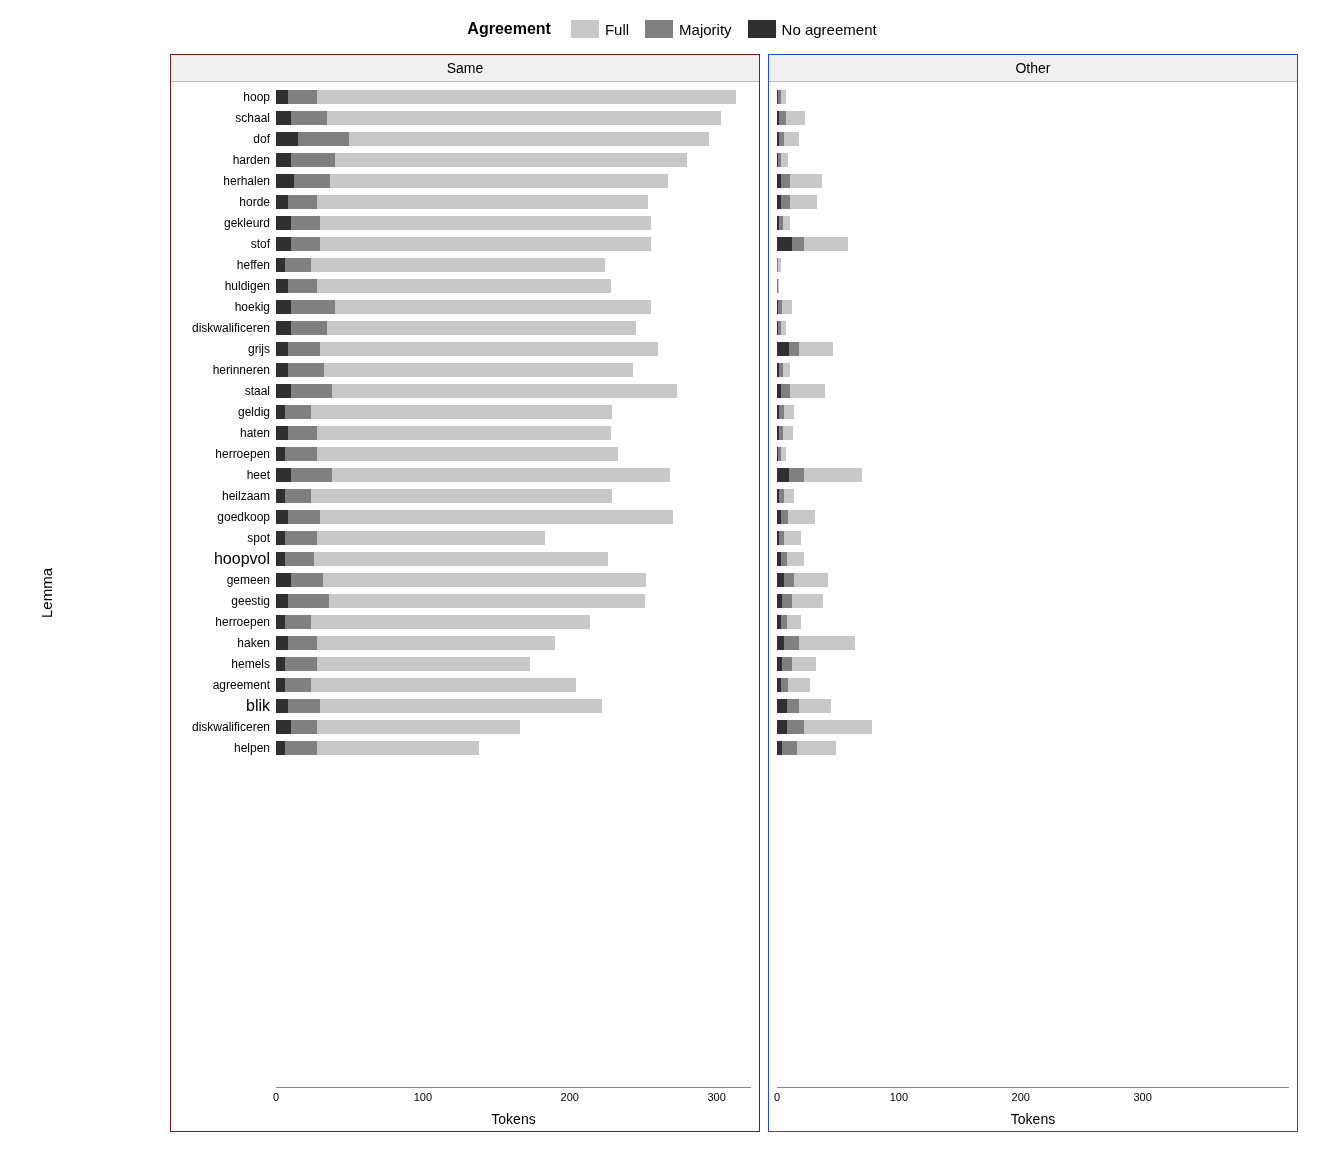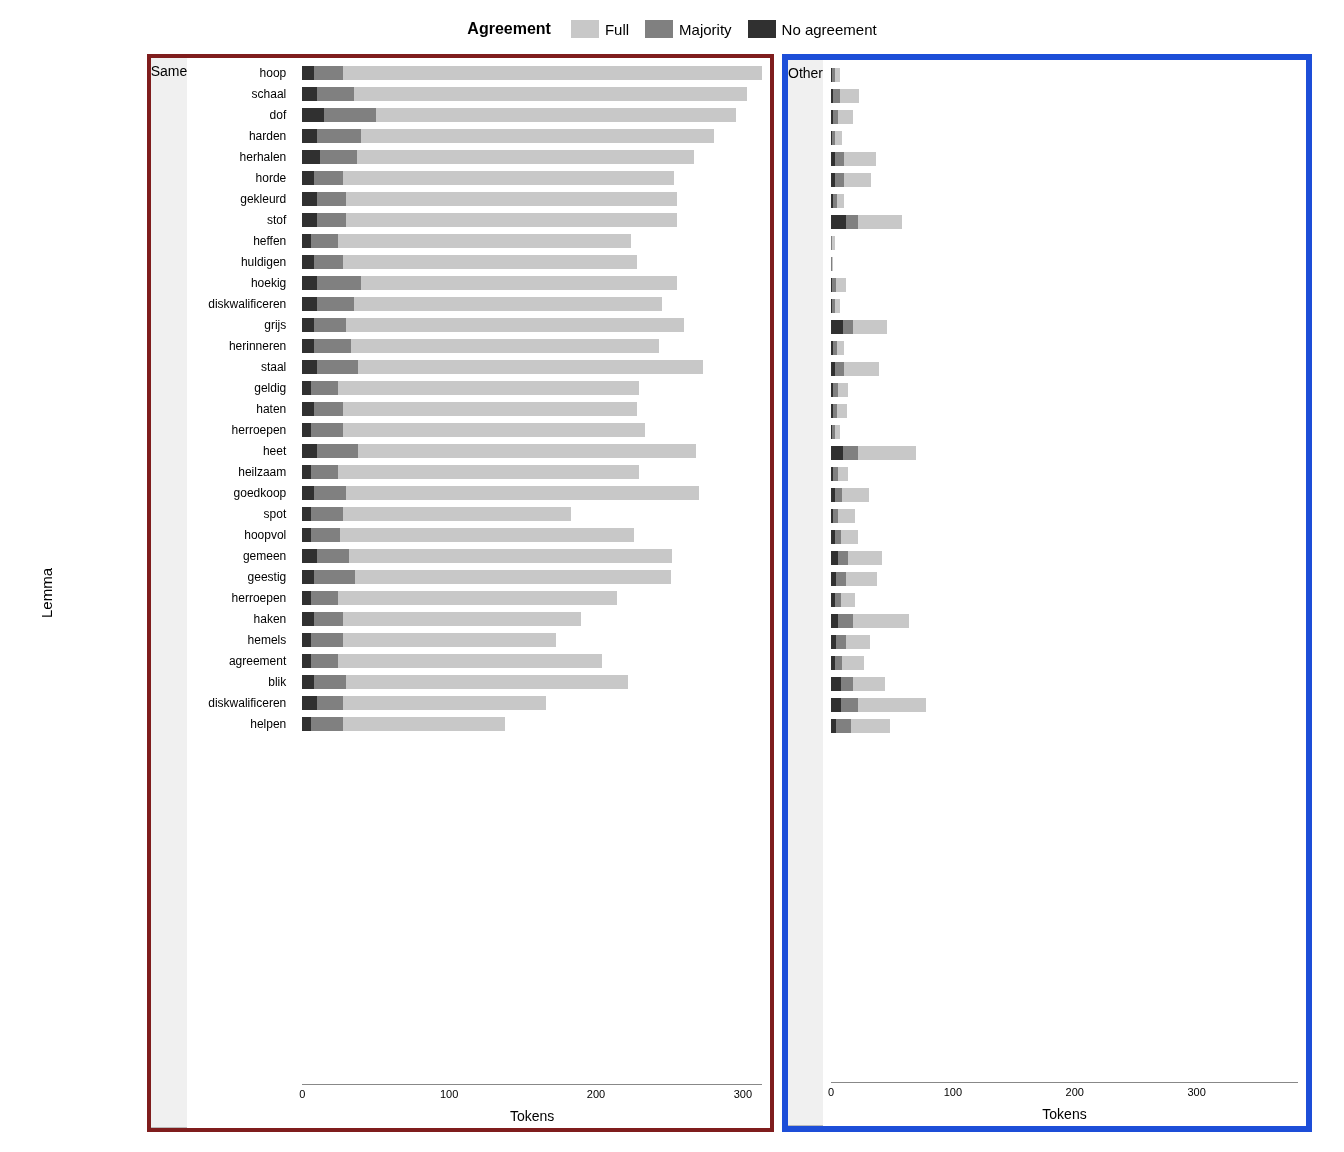--- a/index.html
+++ b/index.html
@@ -50,25 +50,25 @@
   <div style="writing-mode:vertical-rl;transform:rotate(180deg);font-size:15px;display:flex;align-items:center;justify-content:center;width:28px;">
     <span>Lemma</span>
   </div>
 
   <div style="display:flex;flex-direction:column;justify-content:space-between;padding-bottom:44px;padding-top:36px;font-size:12px;text-align:right;width:110px;">
   </div>
 
   <div style="display:flex;flex-direction:column;flex:1;">
     <div style="display:flex;flex-direction:row;gap:8px;flex:1;">
 
-      <div style="flex:0 0 590px;border:4px solid #7f1d1d;display:flex;flex-direction:row;">
+      <div style="flex:0 0 590px;border:1px solid #7f1d1d;display:flex;flex-direction:column;">
         <div style="background:#f0f0f0;text-align:center;font-size:14px;padding:5px 0;border-bottom:1px solid #bbb;">
           <span>Same</span>
         </div>
-        <div style="display:flex;flex-direction:row;flex:1;padding:6px 8px 0 0;gap:10px;">
+        <div style="display:flex;flex-direction:row;flex:1;padding:6px 8px 0 0;">
 
           <div id="same-labels" style="display:flex;flex-direction:column;gap:3px;padding:0 6px 44px 4px;font-size:12px;text-align:right;min-width:105px;">
           <div style="height: 18px; display: flex; align-items: center; justify-content: flex-end; font-size: 12px;">hoop</div>
               <div style="height: 18px; display: flex; align-items: center; justify-content: flex-end; font-size: 12px;">schaal</div>
               <div style="height: 18px; display: flex; align-items: center; justify-content: flex-end; font-size: 12px;">dof</div>
               <div style="height: 18px; display: flex; align-items: center; justify-content: flex-end; font-size: 12px;">harden</div>
               <div style="height: 18px; display: flex; align-items: center; justify-content: flex-end; font-size: 12px;">herhalen</div>
               <div style="height: 18px; display: flex; align-items: center; justify-content: flex-end; font-size: 12px;">horde</div>
               <div style="height: 18px; display: flex; align-items: center; justify-content: flex-end; font-size: 12px;">gekleurd</div>
               <div style="height: 18px; display: flex; align-items: center; justify-content: flex-end; font-size: 12px;">stof</div>
@@ -79,28 +79,28 @@
               <div style="height: 18px; display: flex; align-items: center; justify-content: flex-end; font-size: 12px;">grijs</div>
               <div style="height: 18px; display: flex; align-items: center; justify-content: flex-end; font-size: 12px;">herinneren</div>
               <div style="height: 18px; display: flex; align-items: center; justify-content: flex-end; font-size: 12px;">staal</div>
               <div style="height: 18px; display: flex; align-items: center; justify-content: flex-end; font-size: 12px;">geldig</div>
               <div style="height: 18px; display: flex; align-items: center; justify-content: flex-end; font-size: 12px;">haten</div>
               <div style="height: 18px; display: flex; align-items: center; justify-content: flex-end; font-size: 12px;">herroepen</div>
               <div style="height: 18px; display: flex; align-items: center; justify-content: flex-end; font-size: 12px;">heet</div>
               <div style="height: 18px; display: flex; align-items: center; justify-content: flex-end; font-size: 12px;">heilzaam</div>
               <div style="height: 18px; display: flex; align-items: center; justify-content: flex-end; font-size: 12px;">goedkoop</div>
               <div style="height: 18px; display: flex; align-items: center; justify-content: flex-end; font-size: 12px;">spot</div>
-              <div style="height: 18px; display: flex; align-items: center; justify-content: flex-end; font-size: 12px;">hoopvol</div>
+              <div style="height: 18px; display: flex; align-items: center; justify-content: flex-end; font-size: 16px;">hoopvol</div>
               <div style="height: 18px; display: flex; align-items: center; justify-content: flex-end; font-size: 12px;">gemeen</div>
               <div style="height: 18px; display: flex; align-items: center; justify-content: flex-end; font-size: 12px;">geestig</div>
               <div style="height: 18px; display: flex; align-items: center; justify-content: flex-end; font-size: 12px;">herroepen</div>
               <div style="height: 18px; display: flex; align-items: center; justify-content: flex-end; font-size: 12px;">haken</div>
               <div style="height: 18px; display: flex; align-items: center; justify-content: flex-end; font-size: 12px;">hemels</div>
               <div style="height: 18px; display: flex; align-items: center; justify-content: flex-end; font-size: 12px;">agreement</div>
-              <div style="height: 18px; display: flex; align-items: center; justify-content: flex-end; font-size: 12px;">blik</div>
+              <div style="height: 18px; display: flex; align-items: center; justify-content: flex-end; font-size: 16px;">blik</div>
               <div style="height: 18px; display: flex; align-items: center; justify-content: flex-end; font-size: 12px;">diskwalificeren</div>
               <div style="height: 18px; display: flex; align-items: center; justify-content: flex-end; font-size: 12px;">helpen</div>
             </div>
 
           <div id="same-bars-container" style="flex:1;display:flex;flex-direction:column;position:relative;">
             <div id="same-bars-list" style="display:flex;flex-direction:column;gap:3px;flex:1;padding-top:0;">
                 <div style="height: 18px; display: flex; flex-direction: row; align-items: center;">
                   <div style="width: 11.75px; height: 14px; background: rgb(48, 48, 48);"></div>
                   <div style="width: 29.375px; height: 14px; background: rgb(128, 128, 128);"></div>
                   <div style="width: 418.594px; height: 14px; background: rgb(200, 200, 200);"></div>
@@ -269,21 +269,21 @@
                   <span style="position: absolute; left: 440.625px; transform: translateX(-50%); font-size: 11px;">300</span>
                 </div>
               <div style="text-align:center;font-size:14px;margin-top:4px;">
                 <span>Tokens</span>
               </div>
             </div>
           </div>
         </div>
       </div>
 
-      <div style="flex:0 0 530px;border:6px solid #1d4ed8;display:flex;">
+      <div style="flex:0 0 530px;border:1px solid #1d4ed8;display:flex;flex-direction:column;">
         <div style="background:#f0f0f0;text-align:center;font-size:14px;padding:5px 0;border-bottom:1px solid #bbb;">
           <span>Other</span>
         </div>
         <div style="display:flex;flex-direction:row;flex:1;padding:6px 8px 0 0;">
 
           <div style="width:8px;"></div>
 
           <div id="other-bars-container" style="flex:1;display:flex;flex-direction:column;position:relative;">
             <div id="other-bars-list" style="display:flex;flex-direction:column;gap:3px;flex:1;padding-top:0;">
                 <div style="height: 18px; display: flex; flex-direction: row; align-items: center;">

